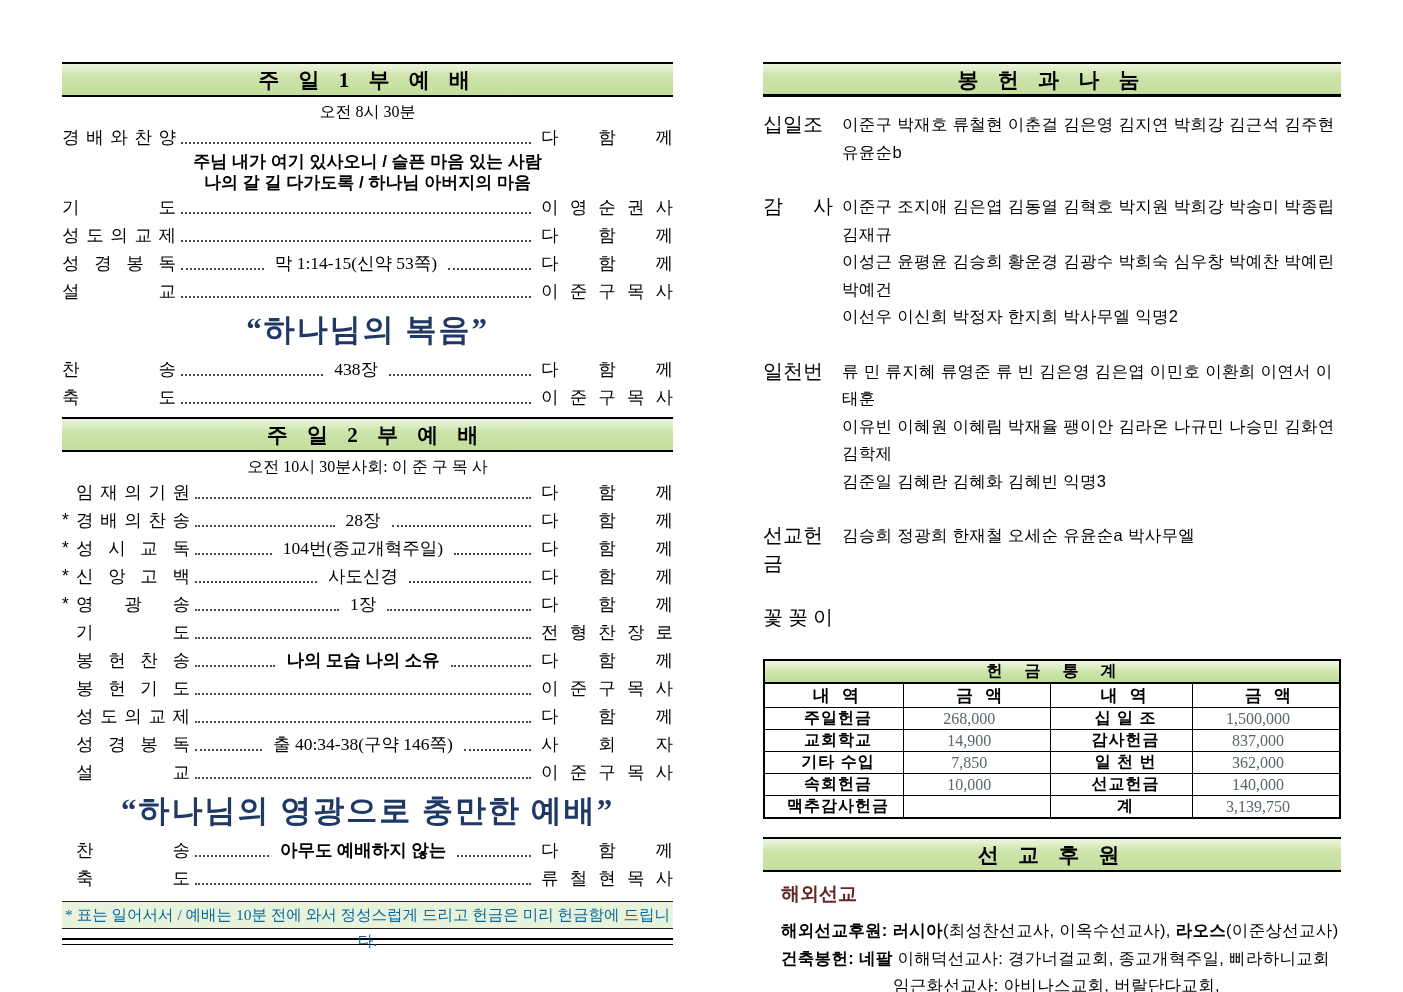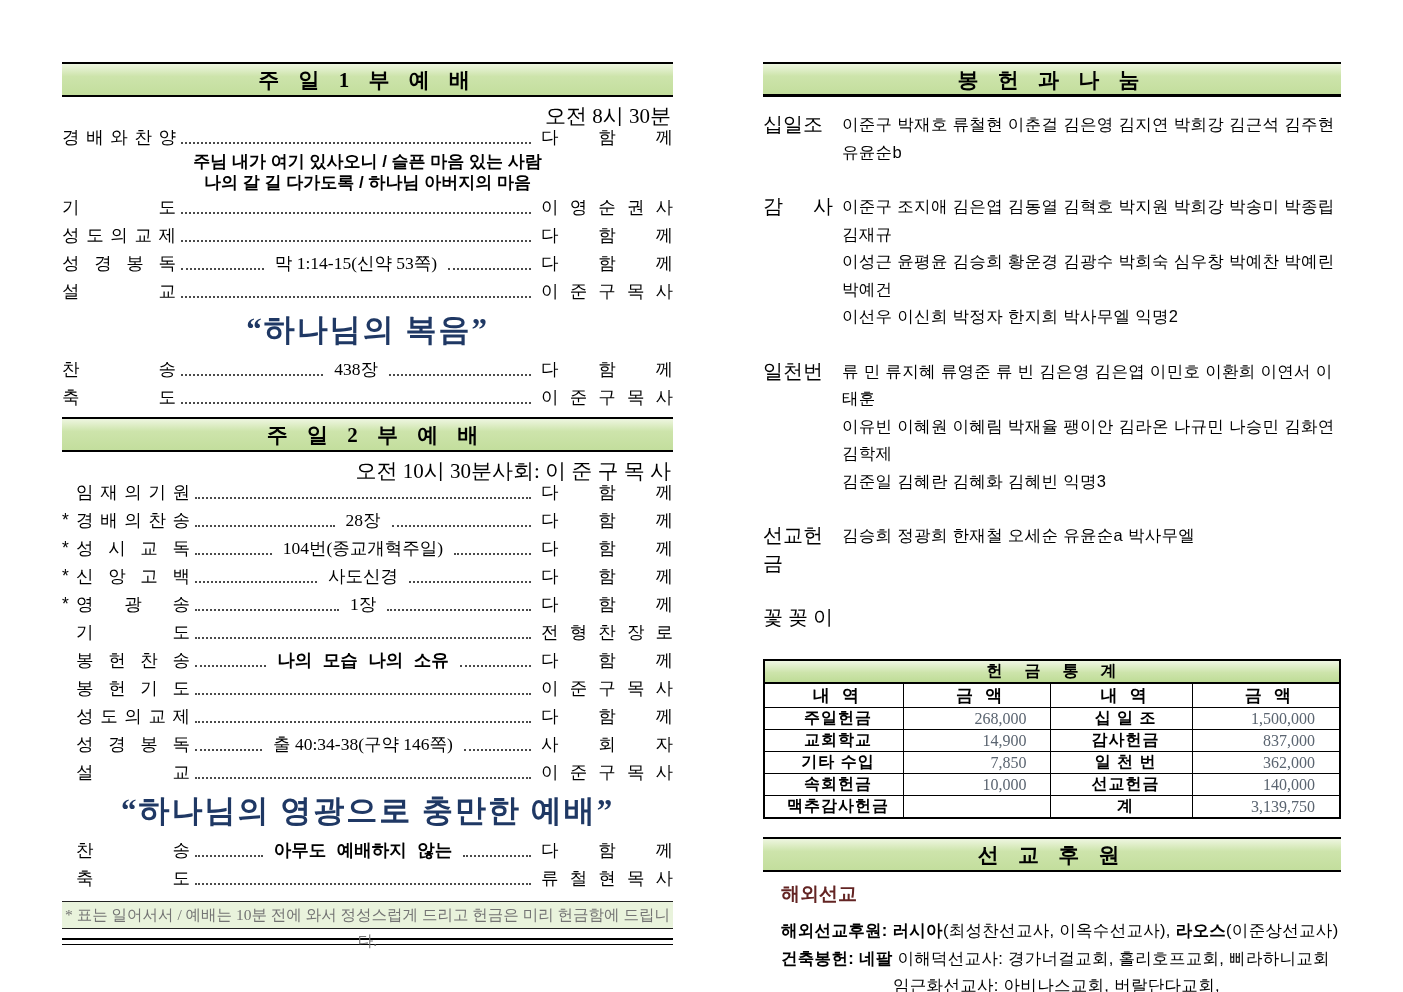--- a/index.html
+++ b/index.html
@@ -14,34 +14,34 @@
   
   .hbar {
     border-top:2px solid #000; border-bottom:2px solid #000;
     background:linear-gradient(180deg,#eef6e0 0%, #cde4ab 40%, #c3de9d 100%);
     text-align:center; font-weight:bold; font-size:21px; letter-spacing:7px;
     height:35px; line-height:32px;
   }
   .hbar.thick { border-bottom:3px solid #000; }
 
   
-  .svc-time { display:flex; justify-content:flex-end; font-size:21px; padding:5px 2px 2px 2px; height:26px; }
+  .svc-time { display:flex; justify-content:center; font-size:16px; padding:5px 2px 2px 2px; height:26px; }
   .svc-row { display:flex; align-items:center; height:28px; font-size:17.5px; }
   .svc-row .star { width:14px; font-family:"Liberation Sans", sans-serif; }
   .svc-label { width:114px; display:flex; justify-content:space-between; }
   .svc-right { width:132px; display:flex; justify-content:space-between; margin-left:5px; }
   .leader { flex:1; border-bottom:2px dotted #4a4a4a; height:0; margin:12px 5px 0 5px; }
   .svc-mid { padding:0 6px; white-space:nowrap; }
-  .gothic-bold { font-family:Liberation Mono, monospace; font-weight:bold; }
+  .gothic-bold { font-family:Liberation Serif, serif; font-weight:bold; }
   .svc-center { text-align:center; font-family:"Liberation Sans", sans-serif; font-weight:bold; font-size:17px; line-height:21px; height:21px; }
   .sermon-title { text-align:center; font-weight:bold; font-size:31px; color:#1f3864; height:50px; line-height:50px; letter-spacing:2px; }
 
   .footnote {
     margin-top:9px; background:#e9f3dc; border-top:1px solid #222; border-bottom:1px solid #222;
-    color:#737373; font-size:15.5px; text-align:center; height:28px; line-height:26px;
+    color:#0369a1; font-size:15.5px; text-align:center; height:28px; line-height:26px;
   }
   .dbl-rule { margin-top:9px; border-top:2.5px solid #000; border-bottom:1.5px solid #000; height:7px; }
 
   
   .name-sections { margin-top:14px; font-family:"Liberation Sans", sans-serif; }
   .name-section { display:flex; margin-bottom:27px; }
   .ns-label { width:70px; min-width:70px; font-weight:normal; font-size:20px; line-height:27.5px;
               display:flex; justify-content:space-between; align-self:flex-start; margin-right:9px; }
   .ns-label.single { justify-content:flex-start; }
   .ns-lines { flex:1; }
@@ -51,21 +51,21 @@
   table.stats { width:100%; border-collapse:collapse; border:2px solid #000; }
   table.stats td, table.stats th { border:1px solid #000;padding-left:8px; }
   .stats-title {
     background:linear-gradient(180deg,#f0f7e4 0%, #cde4ab 55%, #bfdc97 100%);
     text-align:center; font-weight:bold; font-size:20px; letter-spacing:9px;
     height:36px; border-bottom:2px solid #000 !important;
   }
   .stats th { font-size:17px; font-weight:bold; height:25px; letter-spacing:4px; background:#fff; }
   .stats td { height:20px; font-size:16px; }
   .stats td.lbl { text-align:center; font-family:"Liberation Sans", sans-serif; font-weight:bold; letter-spacing:1px; }
-  .stats td.amt { text-align:right; padding-right:24px; color:#5a6470; }
+  .stats td.amt { text-align:center; padding-right:24px; color:#5a6470; }
   .c1 { width:140px; } .c2 { width:148px; } .c3 { width:142px; } .c4 { width:148px; }
 
   
   .mission { margin-top:18px; }
   .m-sub { color:#632423; font-family:"Liberation Sans", sans-serif; font-weight:bold; font-size:19px;
            padding-left:18px; margin:9px 0 10px 0; }
   .mission-lines { padding-left:18px; font-family:"Liberation Sans", sans-serif; }
   .mission-line { font-size:16.5px; line-height:27.5px; letter-spacing:0.3px; }
   .mission-line .b { font-weight:bold; }
   .ind-0 { padding-left:0; } .ind-1 { padding-left:112px; } .ind-2 { padding-left:228px; }
@@ -510,20 +510,20 @@
             <td class="amt">3,139,750</td>
           </tr>
         </tbody>
     </table>
 
     <div class="mission">
       <div class="hbar">선 교 후 원</div>
       <div class="m-sub">해외선교</div>
       <div class="mission-lines">
           <div class="mission-line ind-0"><span class="b">해외선교후원: </span><span class="b">러시아</span><span>(최성찬선교사, 이옥수선교사), </span><span class="b">라오스</span><span>(이준상선교사)</span></div>
-          <div class="mission-line ind-0"><span class="b">건축봉헌: </span><span class="b">네팔</span><span> 이해덕선교사: 경가너걸교회, 홀리호프교회, 삐라하니교회</span></div>
+          <div class="mission-line ind-0"><span class="b">건축봉헌: </span><span class="b">네팔</span><span> 이해덕선교사: 경가너걸교회, 종교개혁주일, 삐라하니교회</span></div>
           <div class="mission-line ind-1"><span>임근화선교사: 아비나스교회, 버랄단다교회,</span></div>
           <div class="mission-line ind-2"><span>하이리바이벌교회, 아년더지완 감리교회</span></div>
         </div>
 
     </div>
   </div>
 </div>
 
 </body></html>

